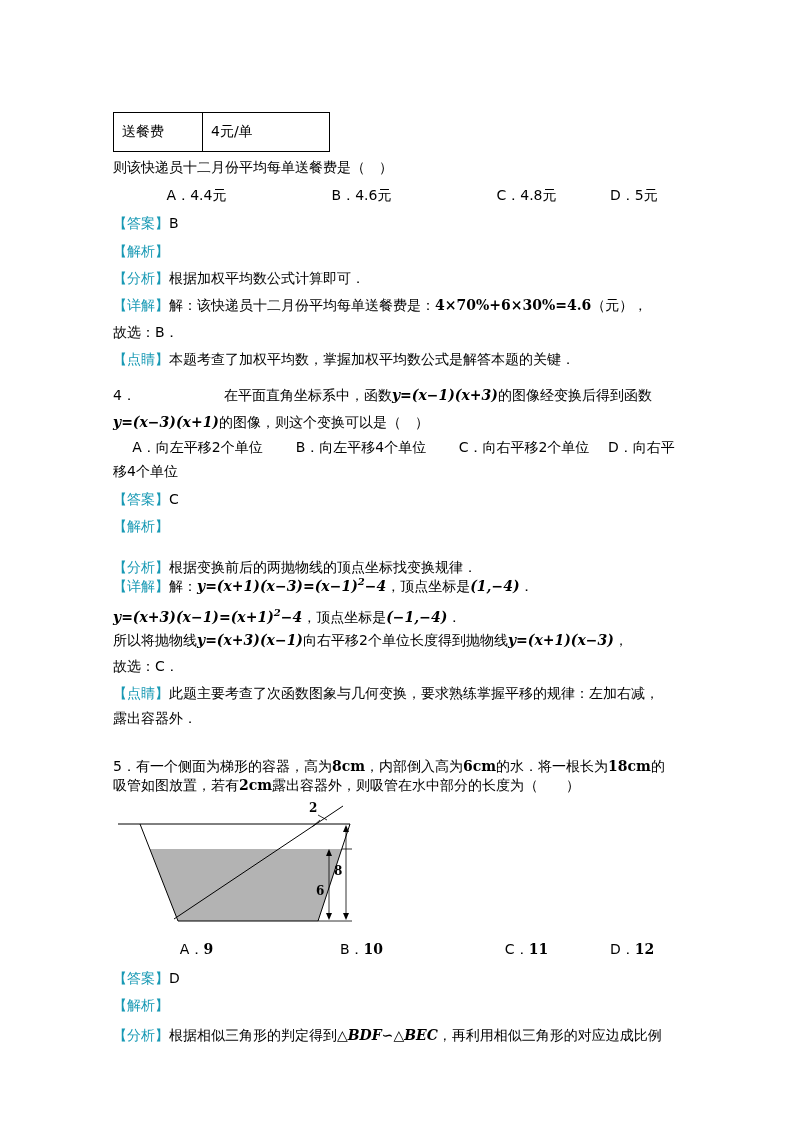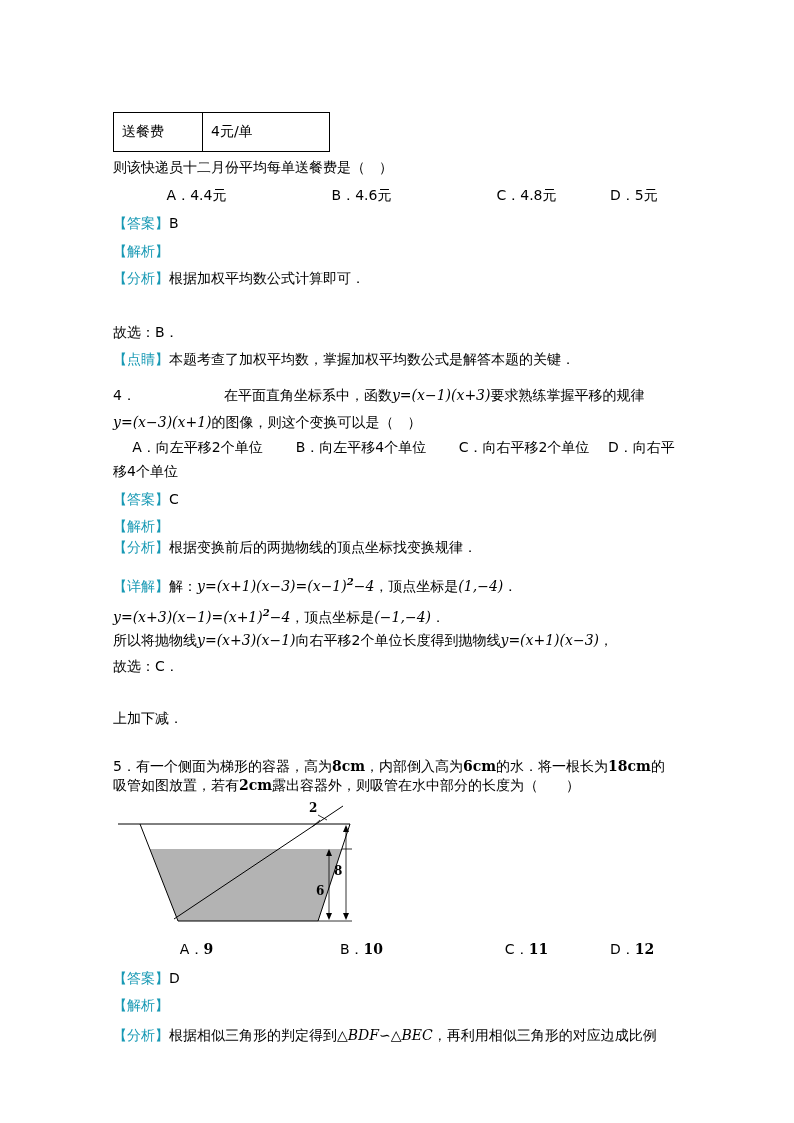--- a/index.html
+++ b/index.html
@@ -1,21 +1,21 @@
 <!DOCTYPE html>
 <html style="--label-teal: #1899b4; --water-gray: #b3b3b3;"><head>
 <meta charset="utf-8">
 <style>
   :root { --label-teal:#1899b4; --water-gray:#b3b3b3; }
   html,body{margin:0;padding:0;background:#fff;}
   .page{position:relative;width:794px;height:1123px;margin:16px auto;background:#fff;
         font-family:"DejaVu Sans","Liberation Sans",sans-serif;font-size:14px;color:#000;overflow:hidden;}
   .ln{position:absolute;left:113px;white-space:nowrap;line-height:22px;}
   .lbl{color:var(--label-teal);}
-  .m{font-family:"DejaVu Serif","Liberation Serif",serif;font-style:italic;font-weight:normal;}
+  .m{font-family:"DejaVu Serif","Liberation Serif",serif;font-style:italic;font-weight:bold;}
   .mn{font-family:"DejaVu Serif","Liberation Serif",serif;font-weight:bold;}
   .msup{font-family:"DejaVu Serif","Liberation Serif",serif;font-weight:bold;font-style:italic;
         font-size:10px;vertical-align:6px;}
   .opt{display:inline-block;text-align:center;}
   .sp{display:inline-block;width:88px;}
   .tbl{position:absolute;left:113px;top:96px;display:flex;}
   .tbl .cell{border:1px solid #000;height:38px;display:flex;align-items:center;padding:0 8px;background:#fff;}
   .tbl .cell + .cell{margin-left:-1px;}
   .c1{width:72px;}.c2{width:110px;}.c3{width:88px;}
   .fig{position:absolute;left:108px;top:783px;}
@@ -43,56 +43,62 @@
 
   <div class="ln" style="top:196px" data-name="q3-answer-line">
     <span class="lbl" data-name="answer-label">【答案】</span><span data-name="q3-answer-value">B</span>
   </div>
   <div class="ln" style="top:224px" data-name="q3-analysis-line">
     <span class="lbl" data-name="analysis-label">【解析】</span>
   </div>
   <div class="ln" style="top:251px" data-name="q3-fenxi-line">
     <span class="lbl" data-name="fenxi-label">【分析】</span><span data-name="q3-fenxi-text">根据加权平均数公式计算即可．</span>
   </div>
+  <div class="ln" style="top:278px" data-name="q3-detail-line">
+    <span class="lbl" data-name="detail-label">【详解】</span><span data-name="q3-detail-text-1">解：该快递员十二月份平均每单送餐费是：</span><span class="mn" data-name="q3-detail-math">4×70%+6×30%=4.6</span><span data-name="q3-detail-text-2">（元），</span>
+  </div>
   <div class="ln" style="top:305px" data-name="q3-guxuan-line">故选：B．</div>
   <div class="ln" style="top:332px" data-name="q3-dianjing-line">
     <span class="lbl" data-name="dianjing-label">【点睛】</span><span data-name="q3-dianjing-text">本题考查了加权平均数，掌握加权平均数公式是解答本题的关键．</span>
   </div>
 
   <div class="ln" style="top:368px" data-name="q4-question-line-1">
-    <span data-name="q4-number">4．</span><span class="sp" data-name="q4-indent-spacer"></span><span data-name="q4-text-1">在平面直角坐标系中，函数</span><span class="m" data-name="q4-math-1">y=(x−1)(x+3)</span><span data-name="q4-text-2">要求熟练掌握平移的规律</span>
+    <span data-name="q4-number">4．</span><span class="sp" data-name="q4-indent-spacer"></span><span data-name="q4-text-1">在平面直角坐标系中，函数</span><span class="m" data-name="q4-math-1">y=(x−1)(x+3)</span><span data-name="q4-text-2">的图像经变换后得到函数</span>
   </div>
   <div class="ln" style="top:395px" data-name="q4-question-line-2">
     <span class="m" data-name="q4-math-2">y=(x−3)(x+1)</span><span data-name="q4-text-3">的图像，则这个变换可以是（　）</span>
   </div>
   <div class="ln" style="top:420px" data-name="q4-options-row">
     <span class="opt" style="width:169px" data-name="q4-option-a">A．向左平移2个单位</span><span class="opt" style="width:158px" data-name="q4-option-b">B．向左平移4个单位</span><span class="opt" style="width:168px" data-name="q4-option-c">C．向右平移2个单位</span><span class="opt" data-name="q4-option-d">D．向右平</span>
   </div>
   <div class="ln" style="top:444px" data-name="q4-option-d-wrap">移4个单位</div>
 
   <div class="ln" style="top:472px" data-name="q4-answer-line">
     <span class="lbl" data-name="answer-label">【答案】</span><span data-name="q4-answer-value">C</span>
   </div>
   <div class="ln" style="top:499px" data-name="q4-analysis-line">
     <span class="lbl" data-name="analysis-label">【解析】</span>
   </div>
-  <div class="ln" style="top:520px" data-name="q4-fenxi-line">
+  <div class="ln" style="top:540px" data-name="q4-fenxi-line">
     <span class="lbl" data-name="fenxi-label">【分析】</span><span data-name="q4-fenxi-text">根据变换前后的两抛物线的顶点坐标找变换规律．</span>
   </div>
   <div class="ln" style="top:555px" data-name="q4-detail-line-1">
     <span class="lbl" data-name="detail-label">【详解】</span><span data-name="q4-d1-solve">解：</span><span class="m" data-name="q4-d1-math-1">y=(x+1)(x−3)=(x−1)</span><span class="msup" data-name="q4-d1-superscript">2</span><span class="m" data-name="q4-d1-math-2">−4</span><span data-name="q4-d1-text">，顶点坐标是</span><span class="m" data-name="q4-d1-vertex">(1,−4)</span><span data-name="q4-d1-period">．</span>
   </div>
   <div class="ln" style="top:586px" data-name="q4-detail-line-2">
     <span class="m" data-name="q4-d2-math-1">y=(x+3)(x−1)=(x+1)</span><span class="msup" data-name="q4-d2-superscript">2</span><span class="m" data-name="q4-d2-math-2">−4</span><span data-name="q4-d2-text">，顶点坐标是</span><span class="m" data-name="q4-d2-vertex">(−1,−4)</span><span data-name="q4-d2-period">．</span>
   </div>
   <div class="ln" style="top:613px" data-name="q4-detail-line-3">
     <span data-name="q4-d3-text-1">所以将抛物线</span><span class="m" data-name="q4-d3-math-1">y=(x+3)(x−1)</span><span data-name="q4-d3-text-2">向右平移2个单位长度得到抛物线</span><span class="m" data-name="q4-d3-math-2">y=(x+1)(x−3)</span><span data-name="q4-d3-comma">，</span>
   </div>
   <div class="ln" style="top:639px" data-name="q4-guxuan-line">故选：C．</div>
-  <div class="ln" style="top:691px" data-name="q4-dianjing-line-2">上加下减．</div>
+  <div class="ln" style="top:666px" data-name="q4-dianjing-line-1">
+    <span class="lbl" data-name="dianjing-label">【点睛】</span><span data-name="q4-dianjing-text-1">此题主要考查了次函数图象与几何变换，要求熟练掌握平移的规律：左加右减，</span>
+  </div>
+  <div class="ln" style="top:691px" data-name="q4-dianjing-line-2">露出容器外．</div>
 
   <div class="ln" style="top:739px" data-name="q5-question-line-1">
     <span data-name="q5-text-1">5．有一个侧面为梯形的容器，高为</span><span class="mn" data-name="q5-math-8cm">8cm</span><span data-name="q5-text-2">，内部倒入高为</span><span class="mn" data-name="q5-math-6cm">6cm</span><span data-name="q5-text-3">的水．将一根长为</span><span class="mn" data-name="q5-math-18cm">18cm</span><span data-name="q5-text-4">的</span>
   </div>
   <div class="ln" style="top:758px" data-name="q5-question-line-2">
     <span data-name="q5-text-5">吸管如图放置，若有</span><span class="mn" data-name="q5-math-2cm">2cm</span><span data-name="q5-text-6">露出容器外，则吸管在水中部分的长度为（　　）</span>
   </div>
 
   <svg class="fig" data-name="container-figure" width="270" height="135" viewBox="0 0 270 135">
     <polygon data-name="water-fill" points="41.8,50 233.8,50 210,122 70,122"></polygon>

